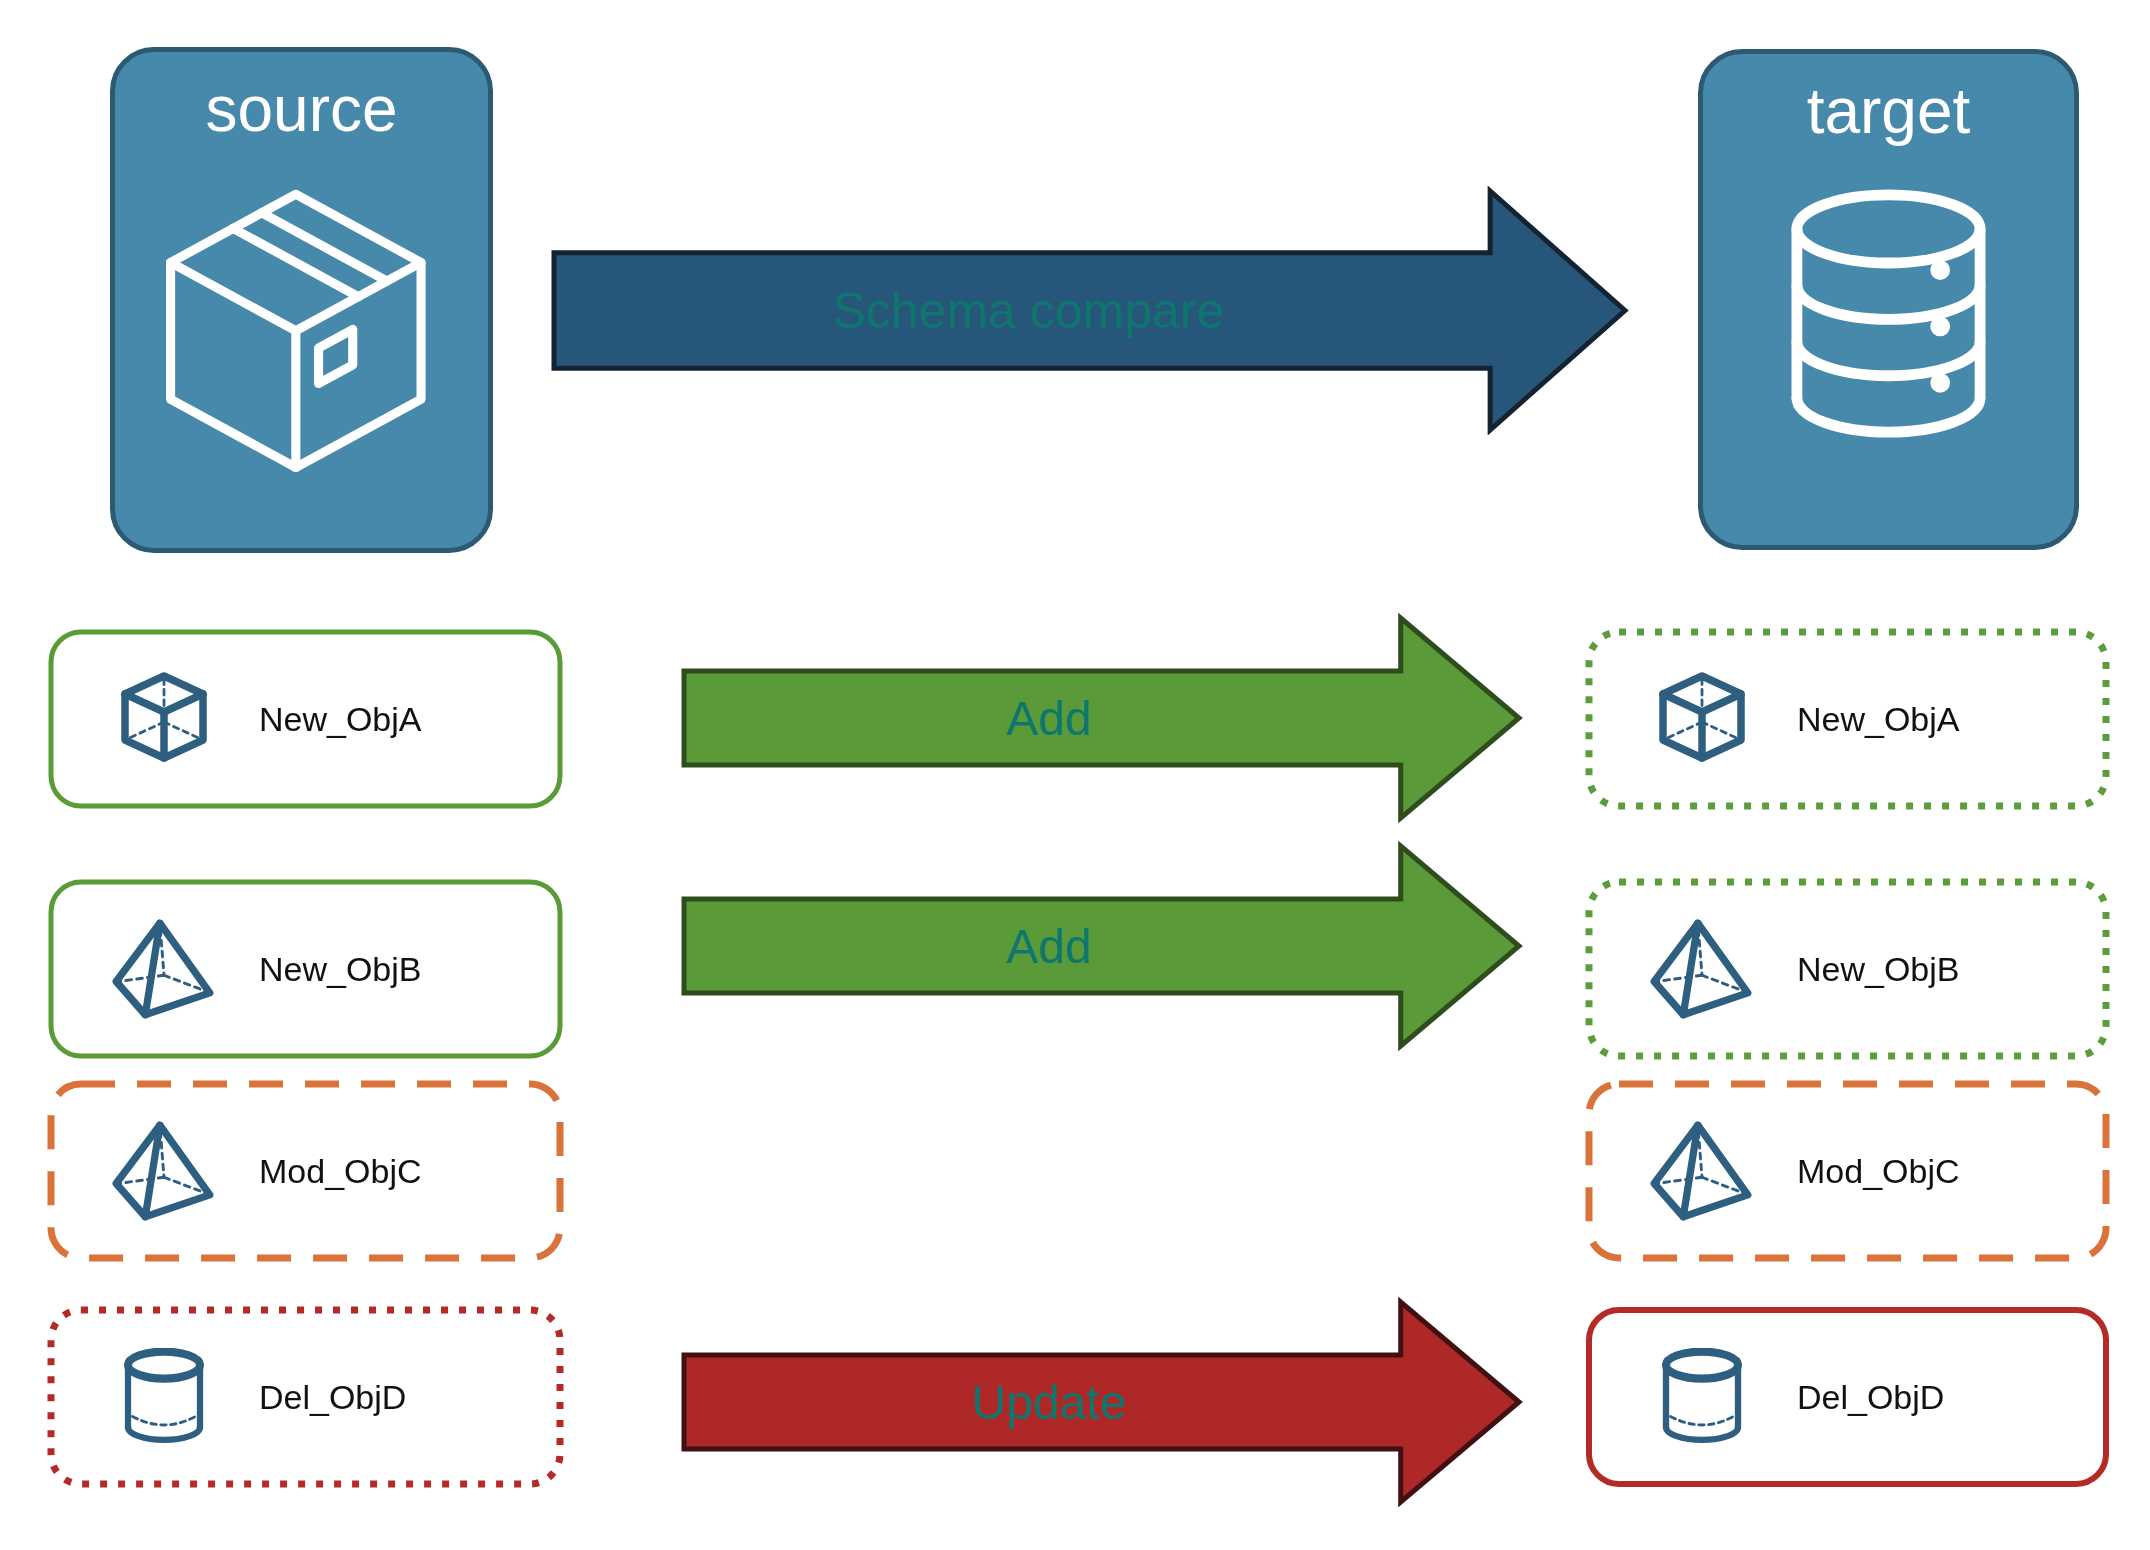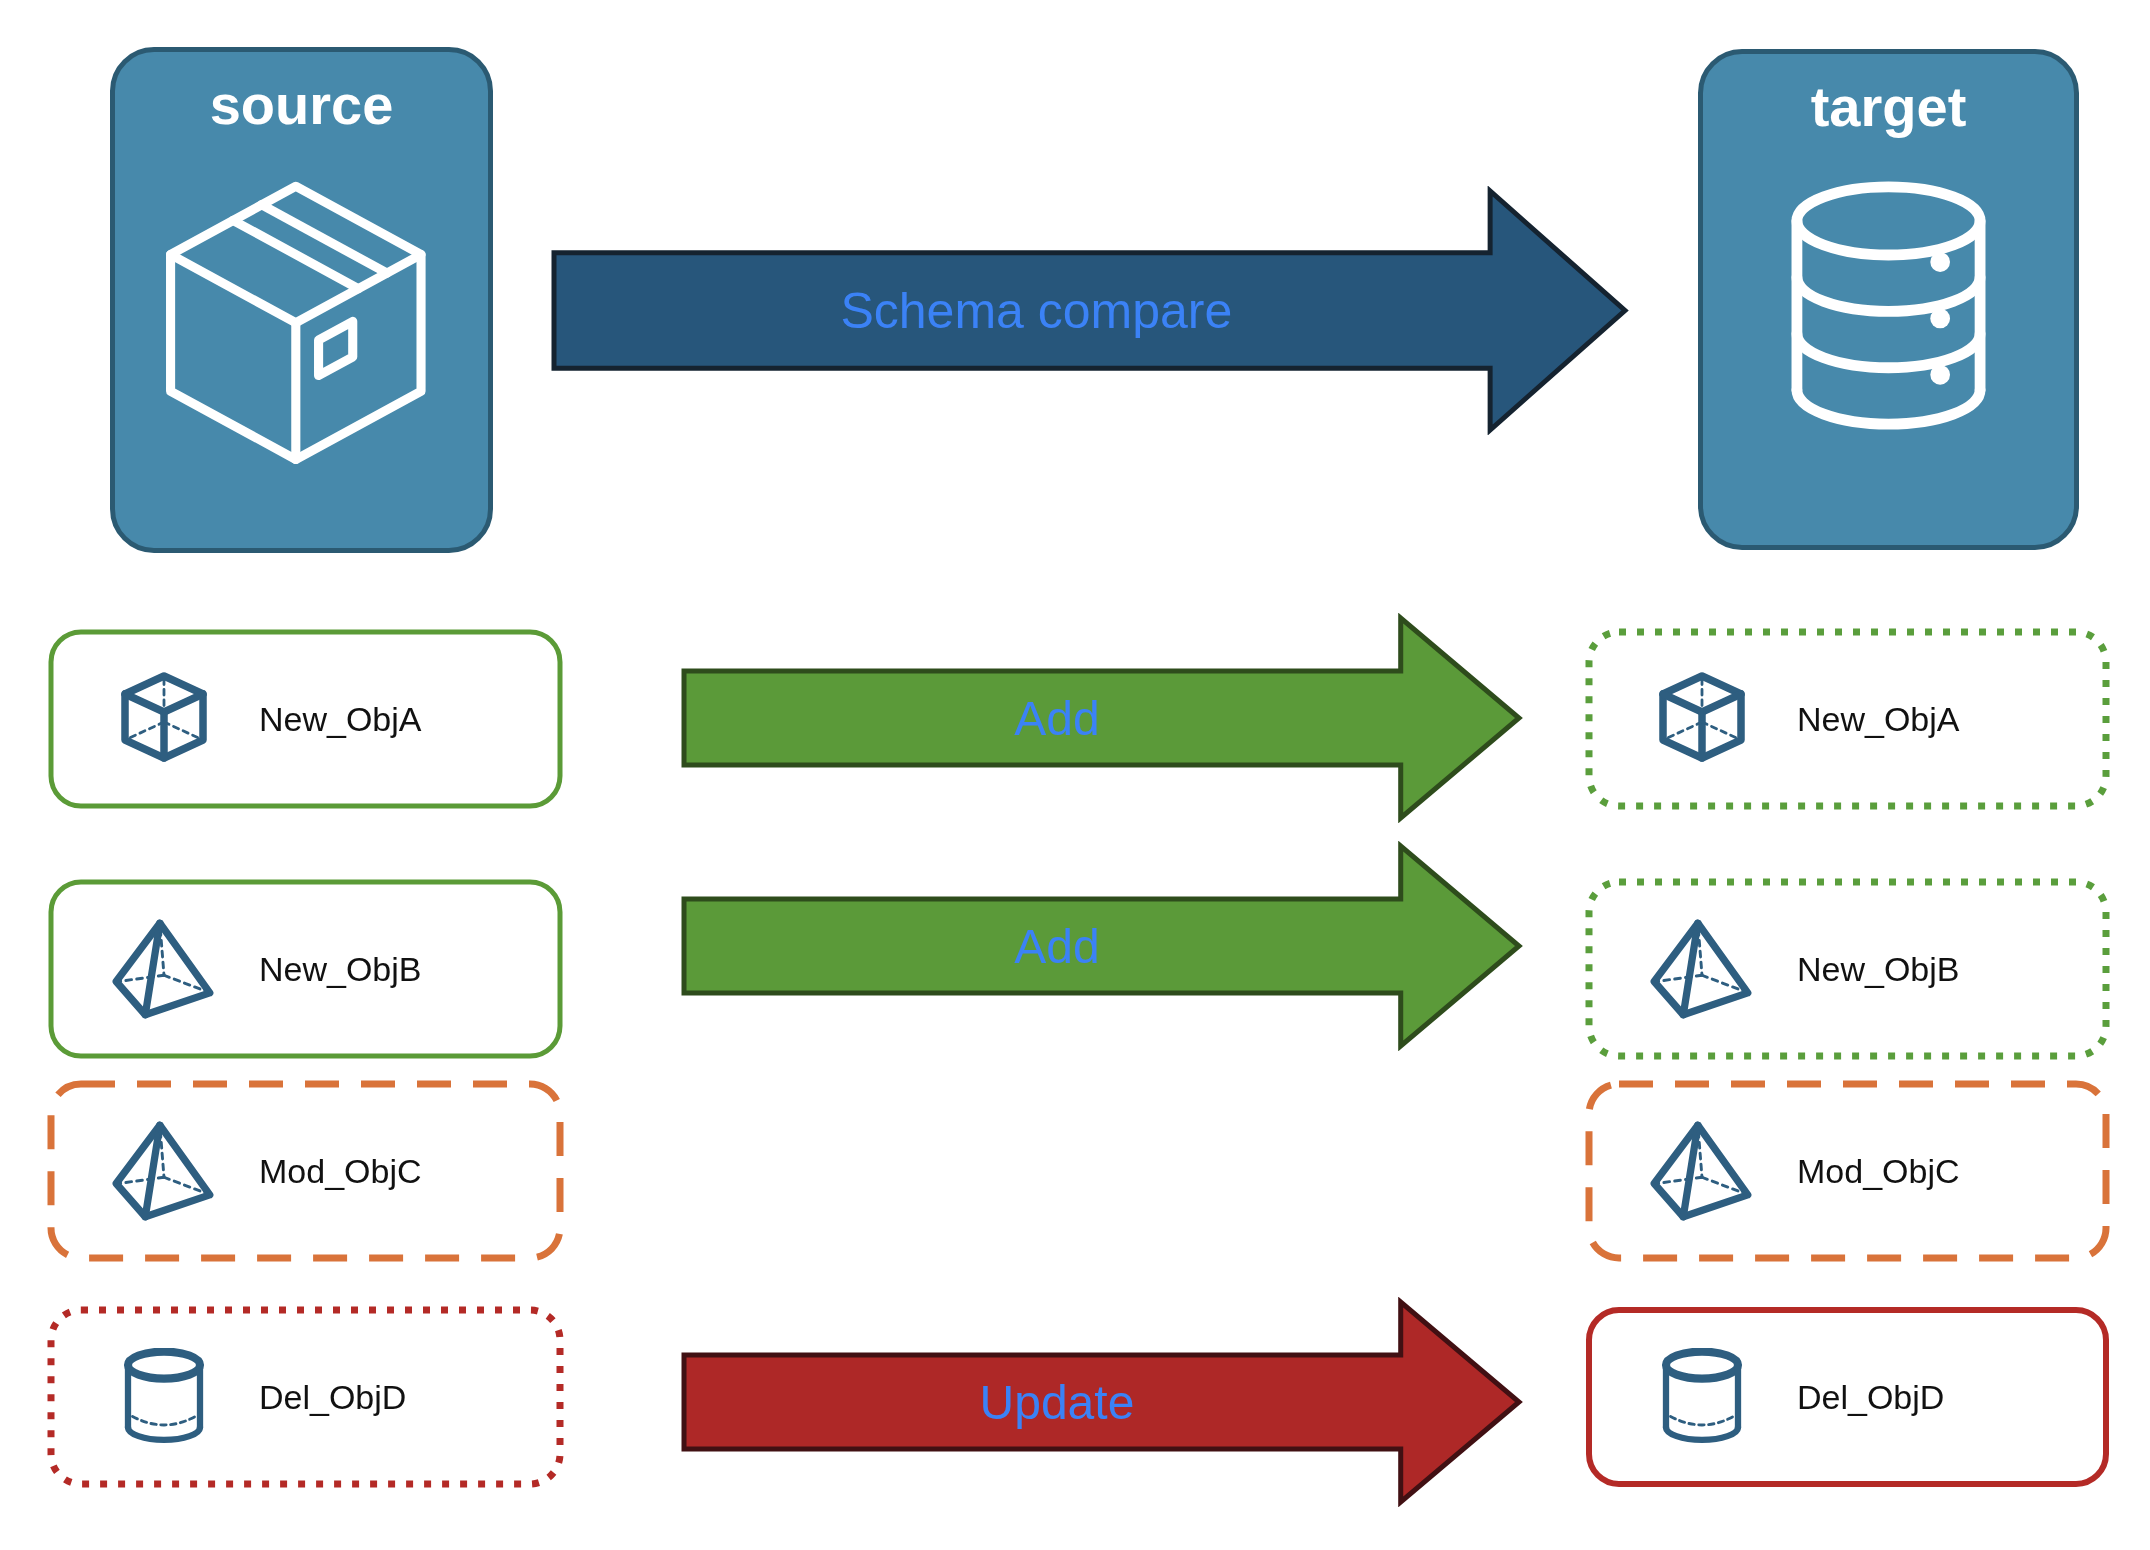--- a/index.html
+++ b/index.html
@@ -15,31 +15,31 @@
     position:absolute;
     background:#4789ab;
     border:5px solid #2b5a72;
     border-radius:44px;
     box-sizing:border-box;
     display:flex;flex-direction:column;align-items:center;
   }
   #source-panel{left:110px;top:47px;width:383px;height:506px;}
   #target-panel{left:1657px;top:49px;width:381px;height:501px;margin-left:41px;}
   .panel-title{
-    color:#ffffff;font-weight:700;font-size:56px;line-height:1.1;
+    color:#ffffff;font-weight:400;font-size:64px;line-height:1.1;
     margin-top:22px;
   }
   .panel-icon{margin-top:36px;}
   
   .arrow{position:absolute;}
   .arrow svg{display:block;width:100%;height:100%;}
   .arrow-label{
-    position:absolute;top:0;left:16px;height:100%;
+    position:absolute;top:0;left:8px;height:100%;
     display:flex;align-items:center;justify-content:center;
-    color:#3b82f6;font-size:48px;
+    color:#0f766e;font-size:48px;
   }
   #schema-arrow{left:551px;top:186px;width:1079px;height:249px;}
   #schema-arrow .arrow-label{width:87%;font-size:50px;}
   .row-arrow{left:681px;width:842px;height:210px;}
   .row-arrow .arrow-label{width:85.5%;}
   #arrow-row-0{top:613px;}
   #arrow-row-1{top:841px;}
   #arrow-row-2{top:1069px;}
   #arrow-row-3{top:1297px;}
   .poly-navy  {fill:#27567b;stroke:#152330;stroke-width:5;}

